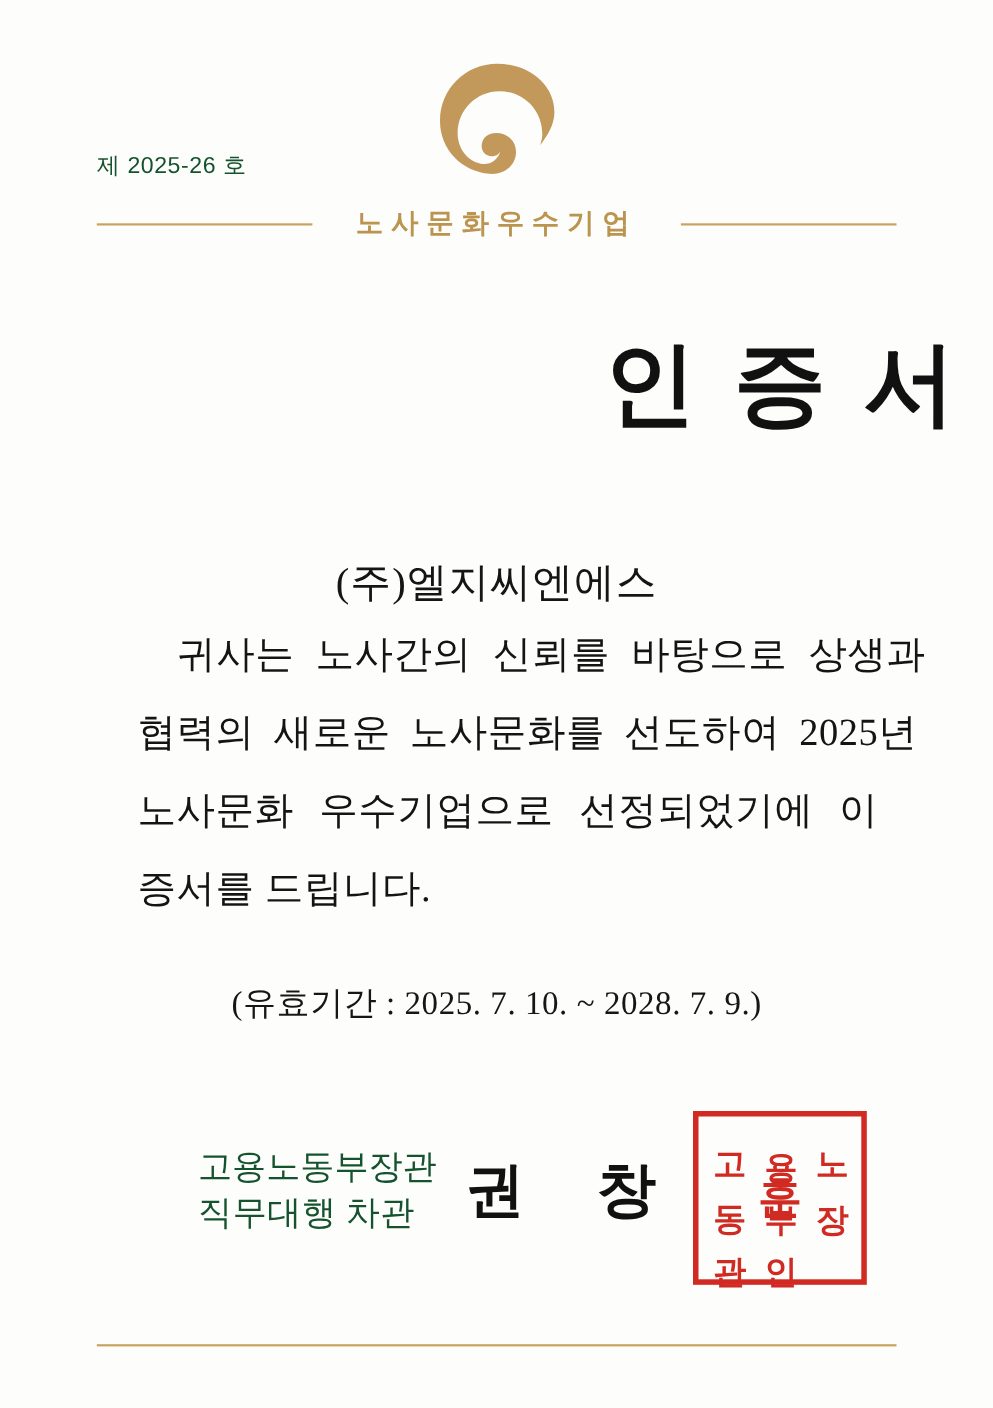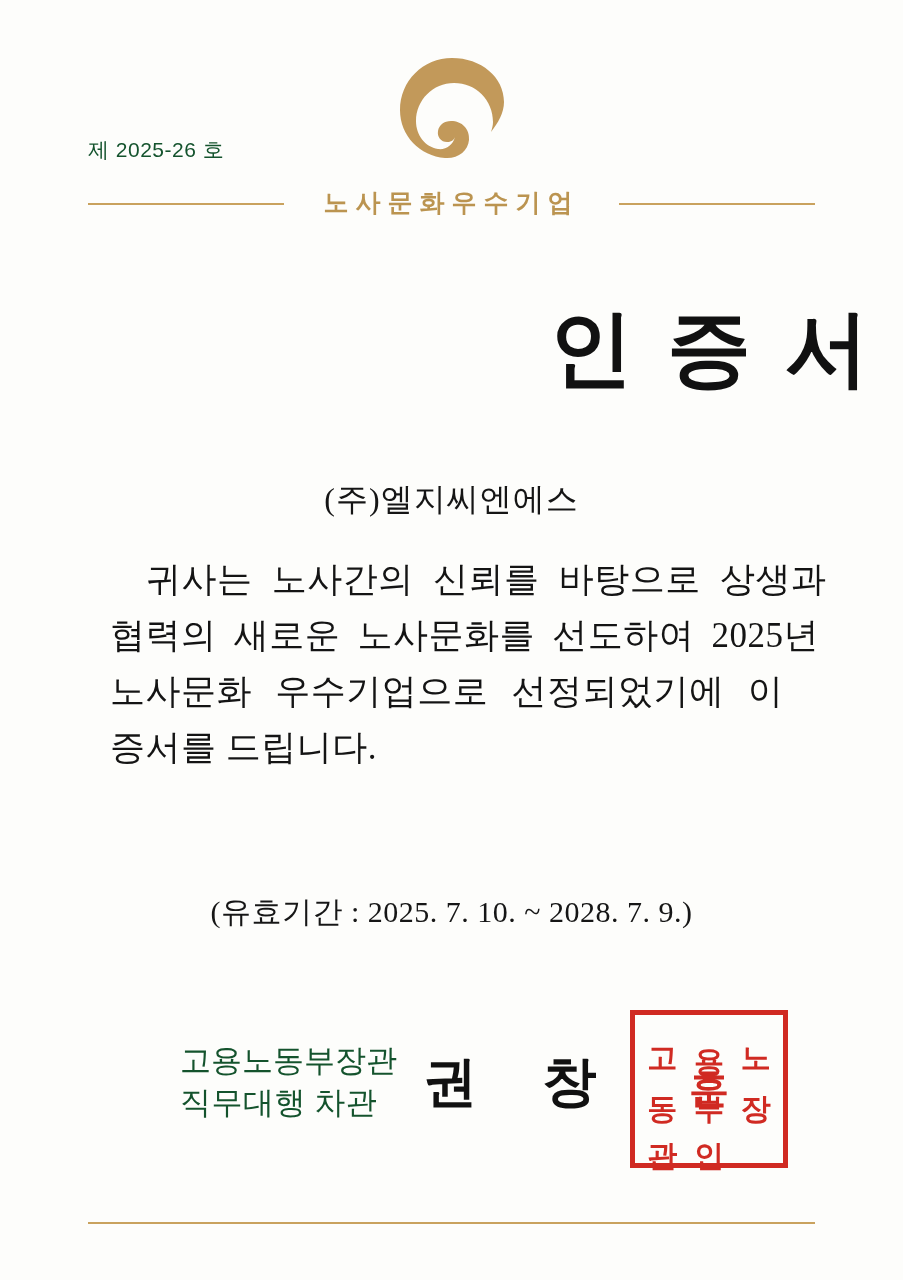--- a/index.html
+++ b/index.html
@@ -84,39 +84,39 @@
     text-indent: 34px;
     color: #111;
     font-family: "Liberation Serif", serif;
   }
 
   
   .recipient {
     position: absolute;
     left: 0;
     right: 0;
-    top: 478px;
+    top: 505px;
     text-align: center;
-    font-size: 32px;
+    font-size: 37px;
     letter-spacing: 1px;
     color: #151515;
   }
 
   .body-text {
     position: absolute;
     left: 110px;
     width: 700px;
     top: 552px;
     font-size: 35px;
     line-height: 56px;
     color: #141414;
     text-align: justify;
   }
   .body-text p {
-    margin: 0;
+    margin: 15px;
   }
   .body-line {
     display: block;
     white-space: nowrap;
   }
   .line-1 { padding-left: 36px; letter-spacing: 0.5px; word-spacing: 10px; }
   .line-2 { letter-spacing: 0.5px; word-spacing: 8px; }
   .line-3 { letter-spacing: 0.5px; word-spacing: 14px; }
   .line-4 { letter-spacing: 0.5px; }
 

